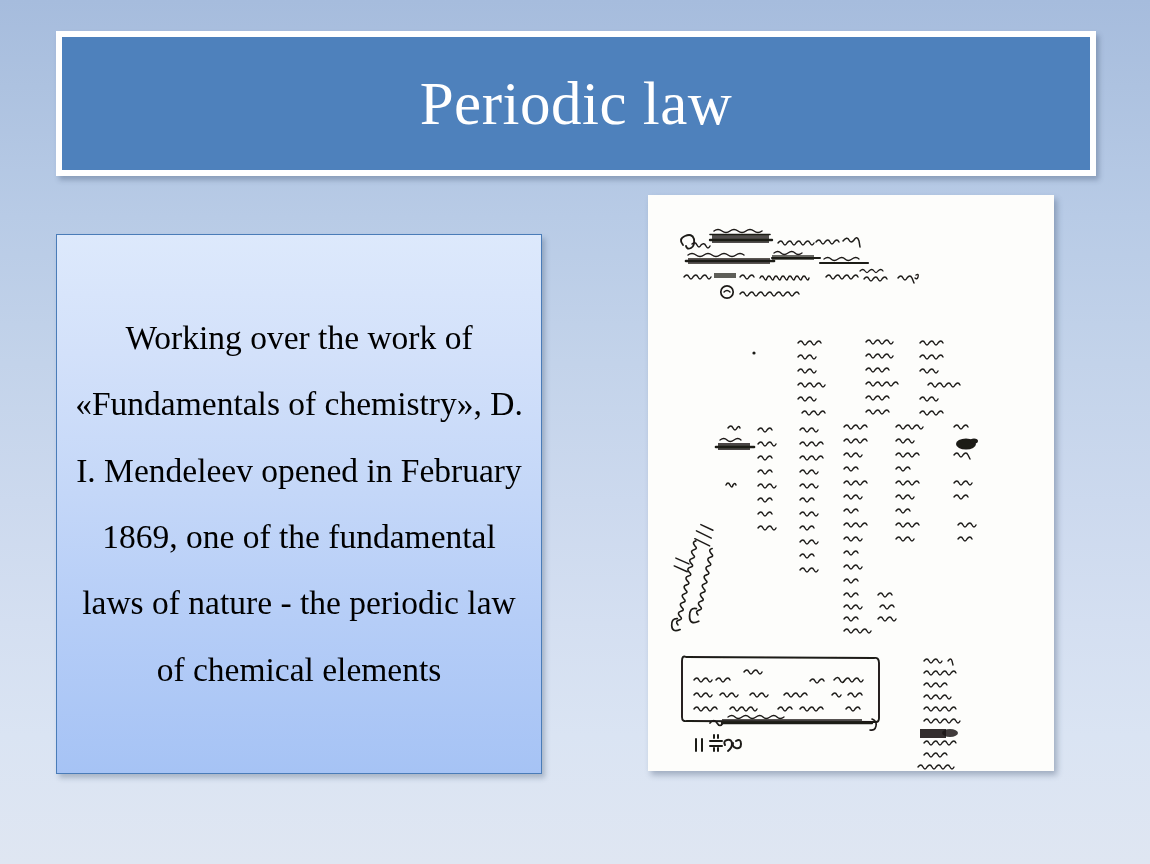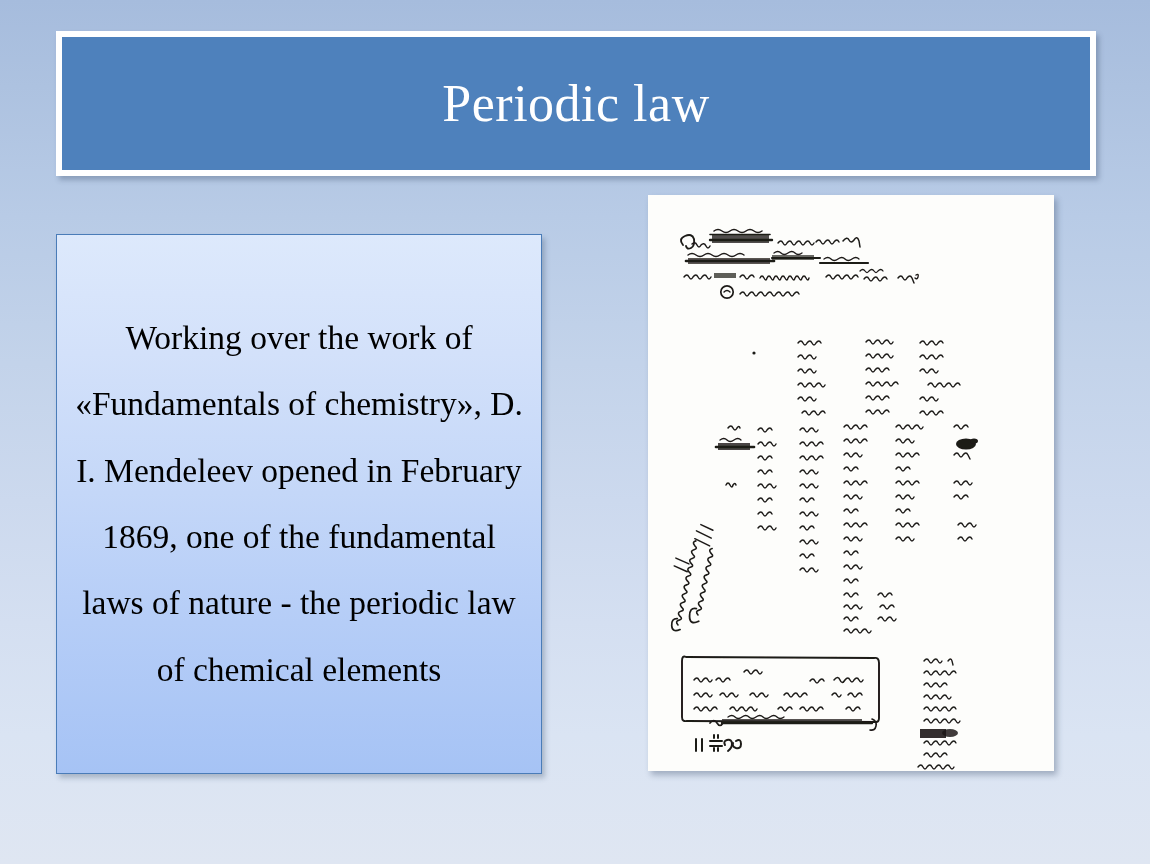--- a/index.html
+++ b/index.html
@@ -45,21 +45,21 @@
     background: #4e81bc;
     display: flex;
     align-items: center;
     justify-content: center;
     box-sizing: border-box;
   }
 
   #title-text {
     color: #ffffff;
     font-family: "Liberation Serif", "DejaVu Serif", serif;
-    font-size: 52px;
+    font-size: 61px;
     font-weight: 400;
     line-height: 1;
     letter-spacing: 0.5px;
     white-space: nowrap;
     text-align: center;
   }
 
   
   #body-box {
     position: absolute;

